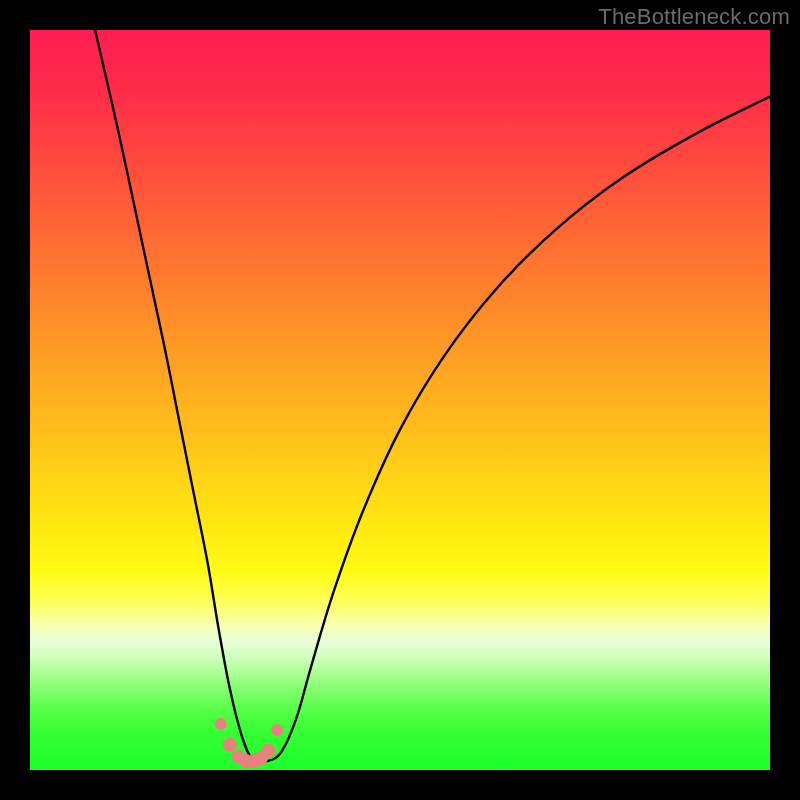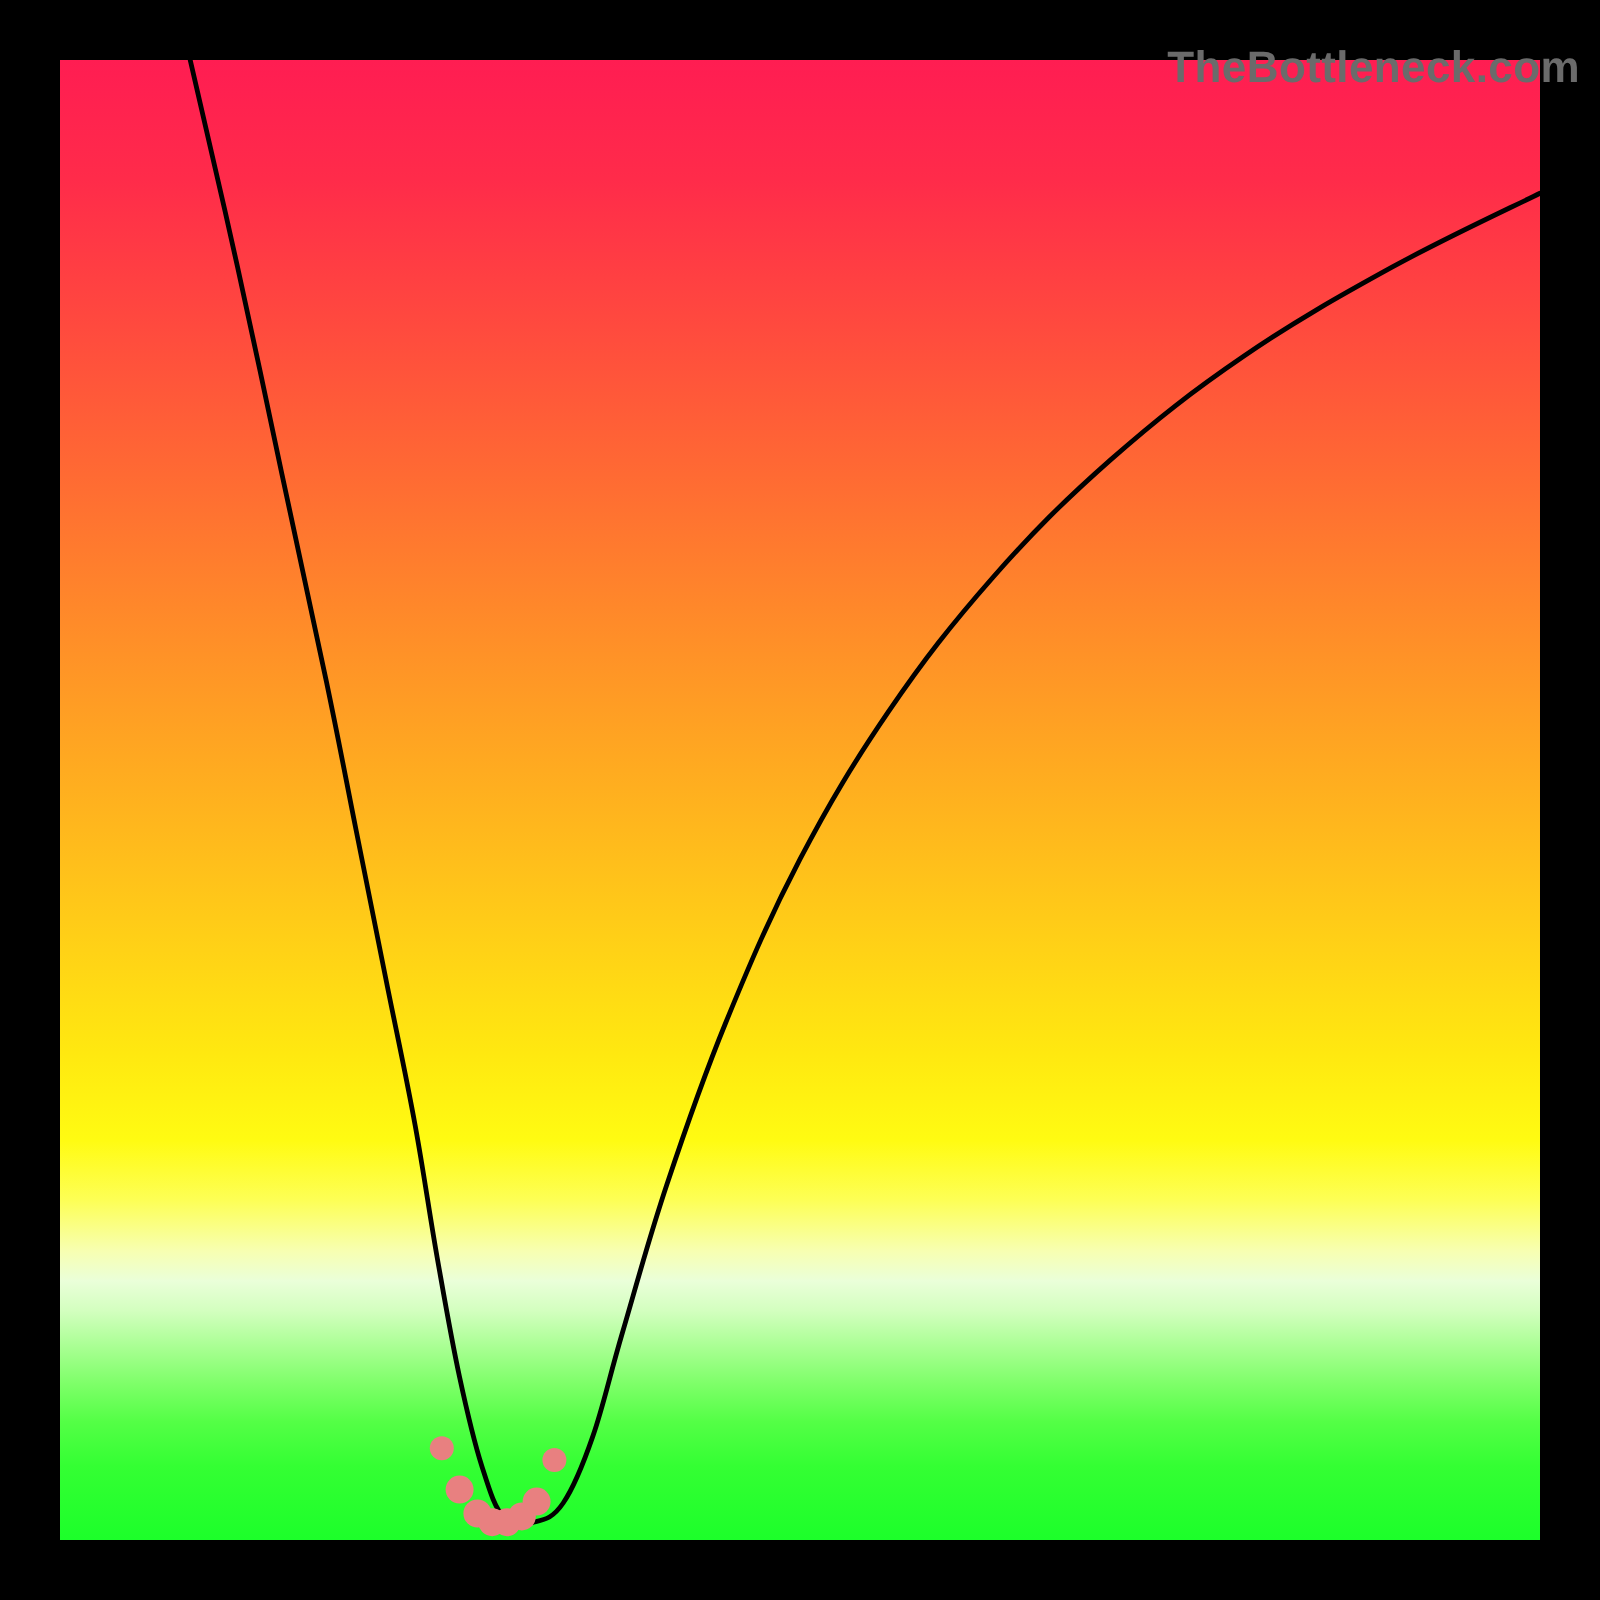--- a/index.html
+++ b/index.html
@@ -40,26 +40,26 @@
       #d3ffbf 84.5%,
       #a8ff92 87%,
       #7dff68 89.5%,
       #54ff46 92%,
       #34ff33 95%,
       #1cff2a 100%
     );
   }
   .watermark {
     position: absolute;
-    top: 21px;
+    top: 4px;
     right: 10px;
     color: #6b6b6b;
     font-size: 22px;
     letter-spacing: 0.2px;
-    font-weight: 700;
+    font-weight: 400;
   }
   svg.curve {
     position: absolute;
     inset: 0;
   }
 </style>
 </head>
 <body>
 
 <div class="frame">

